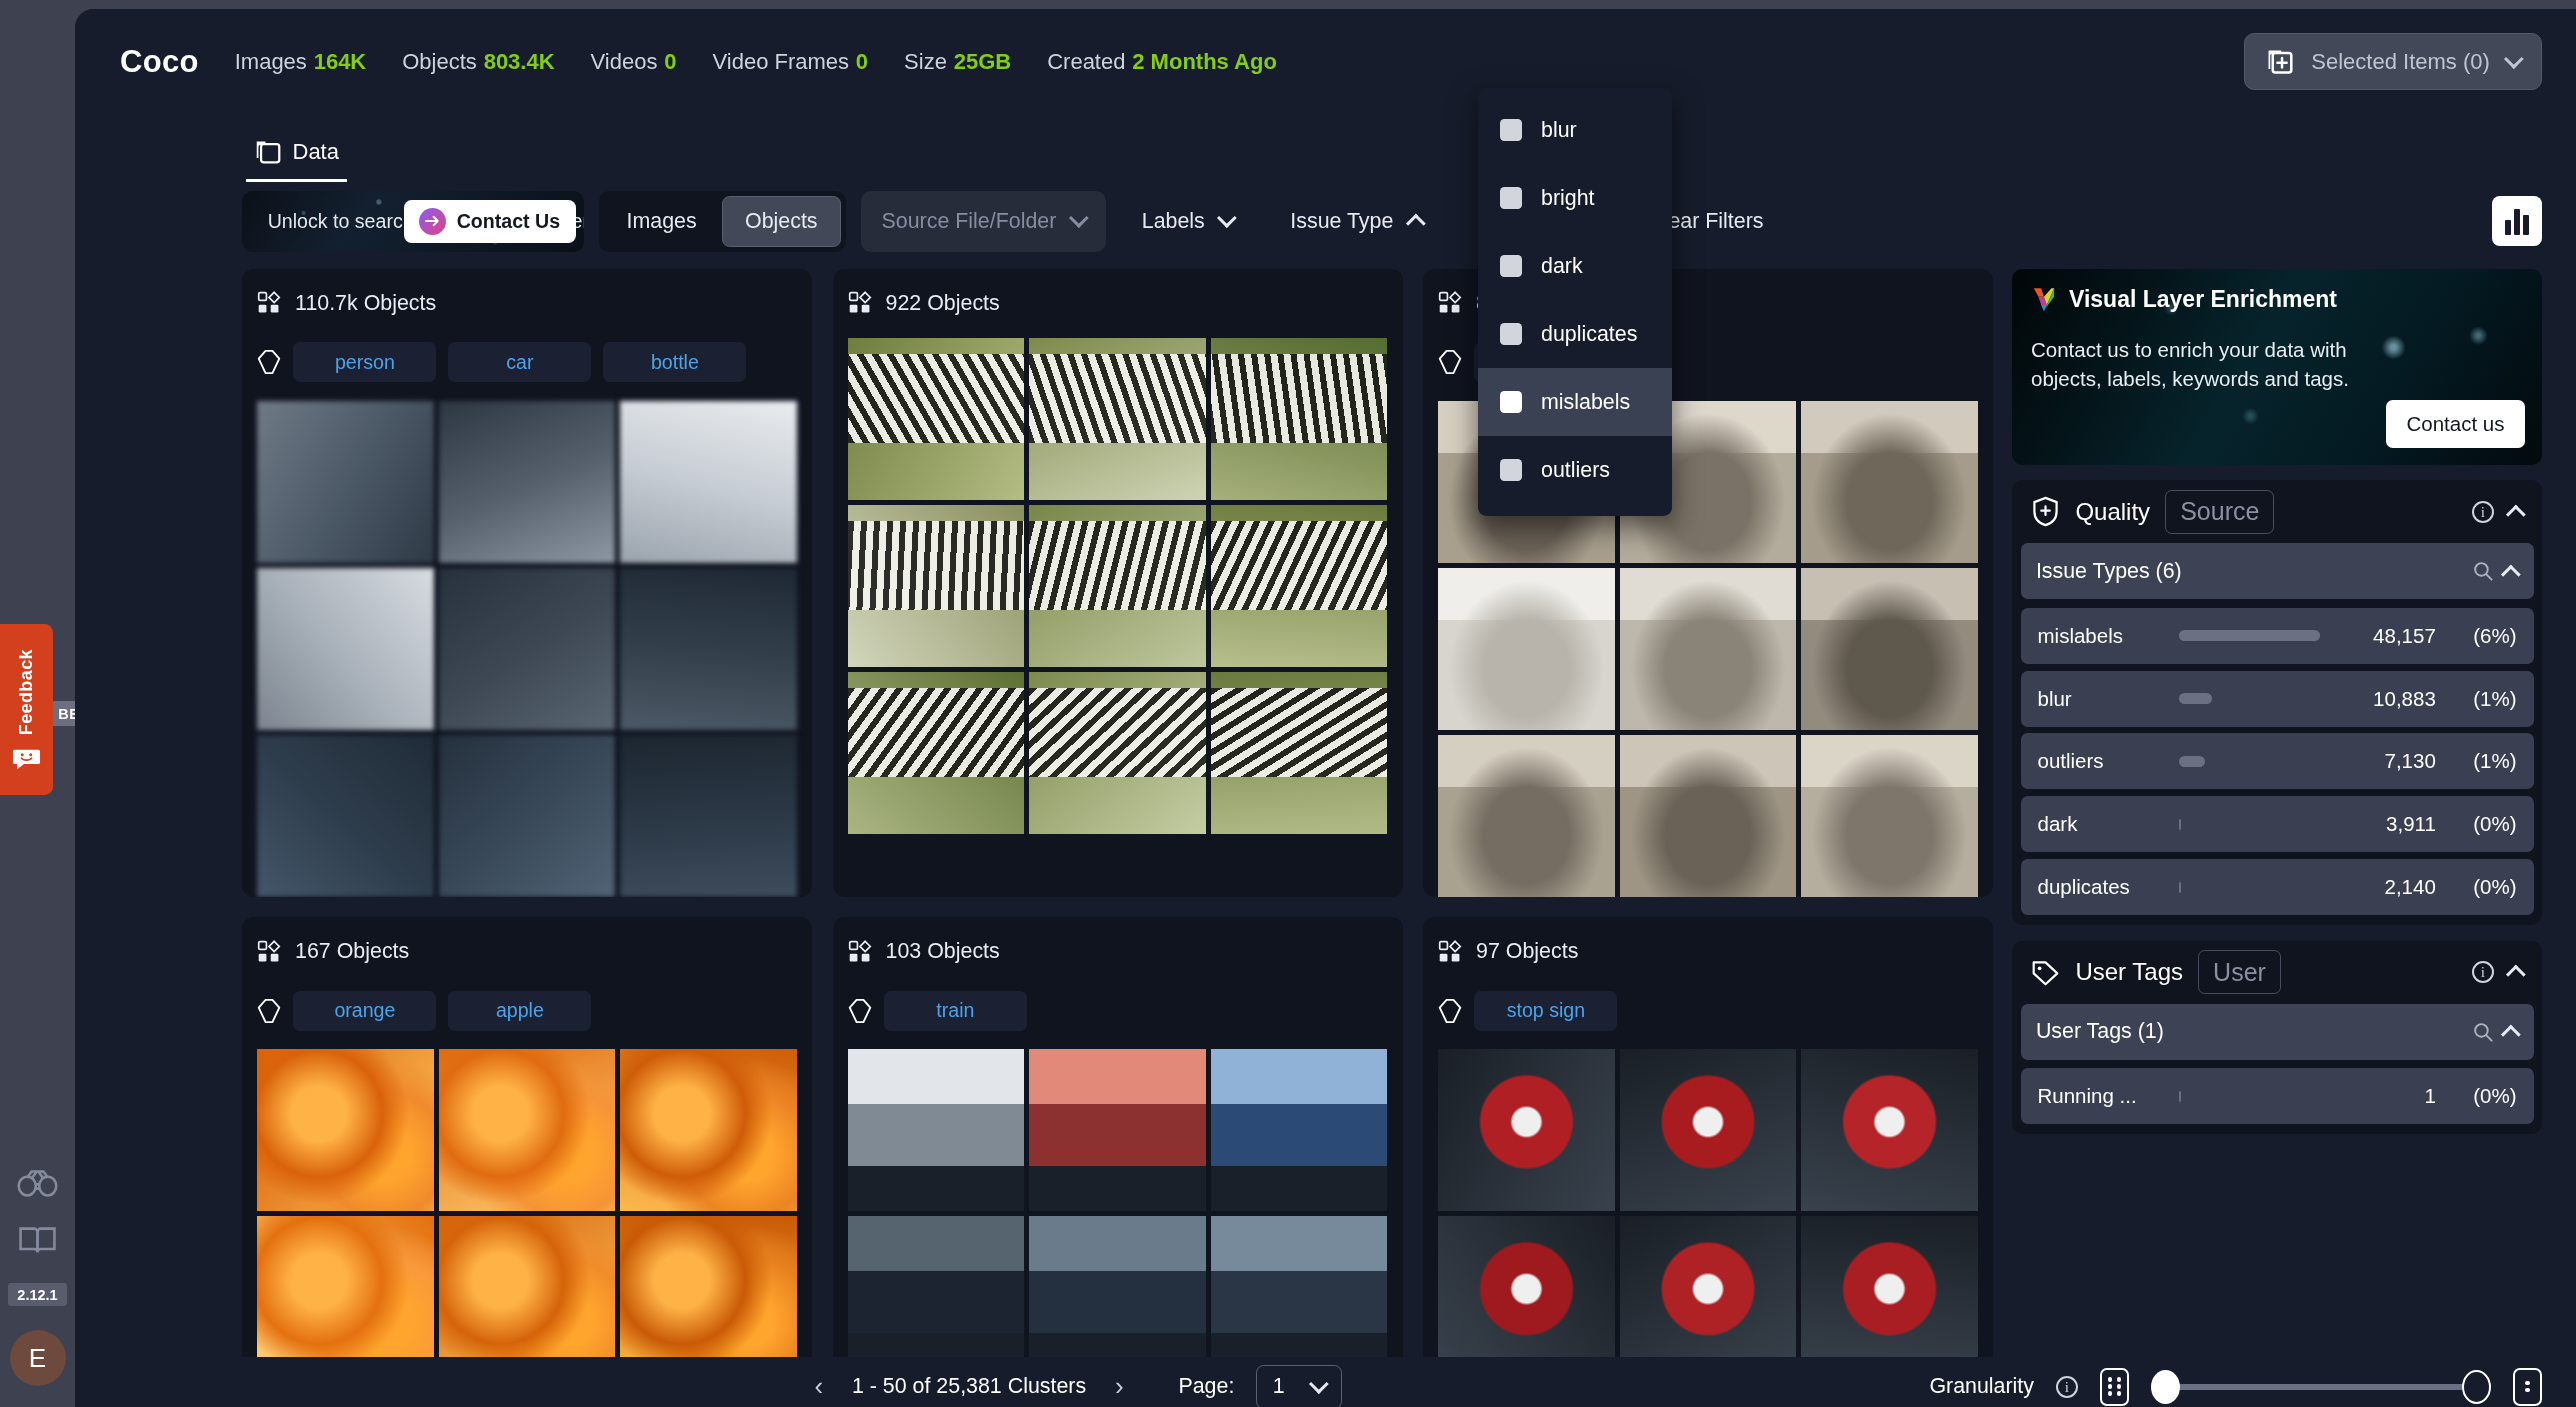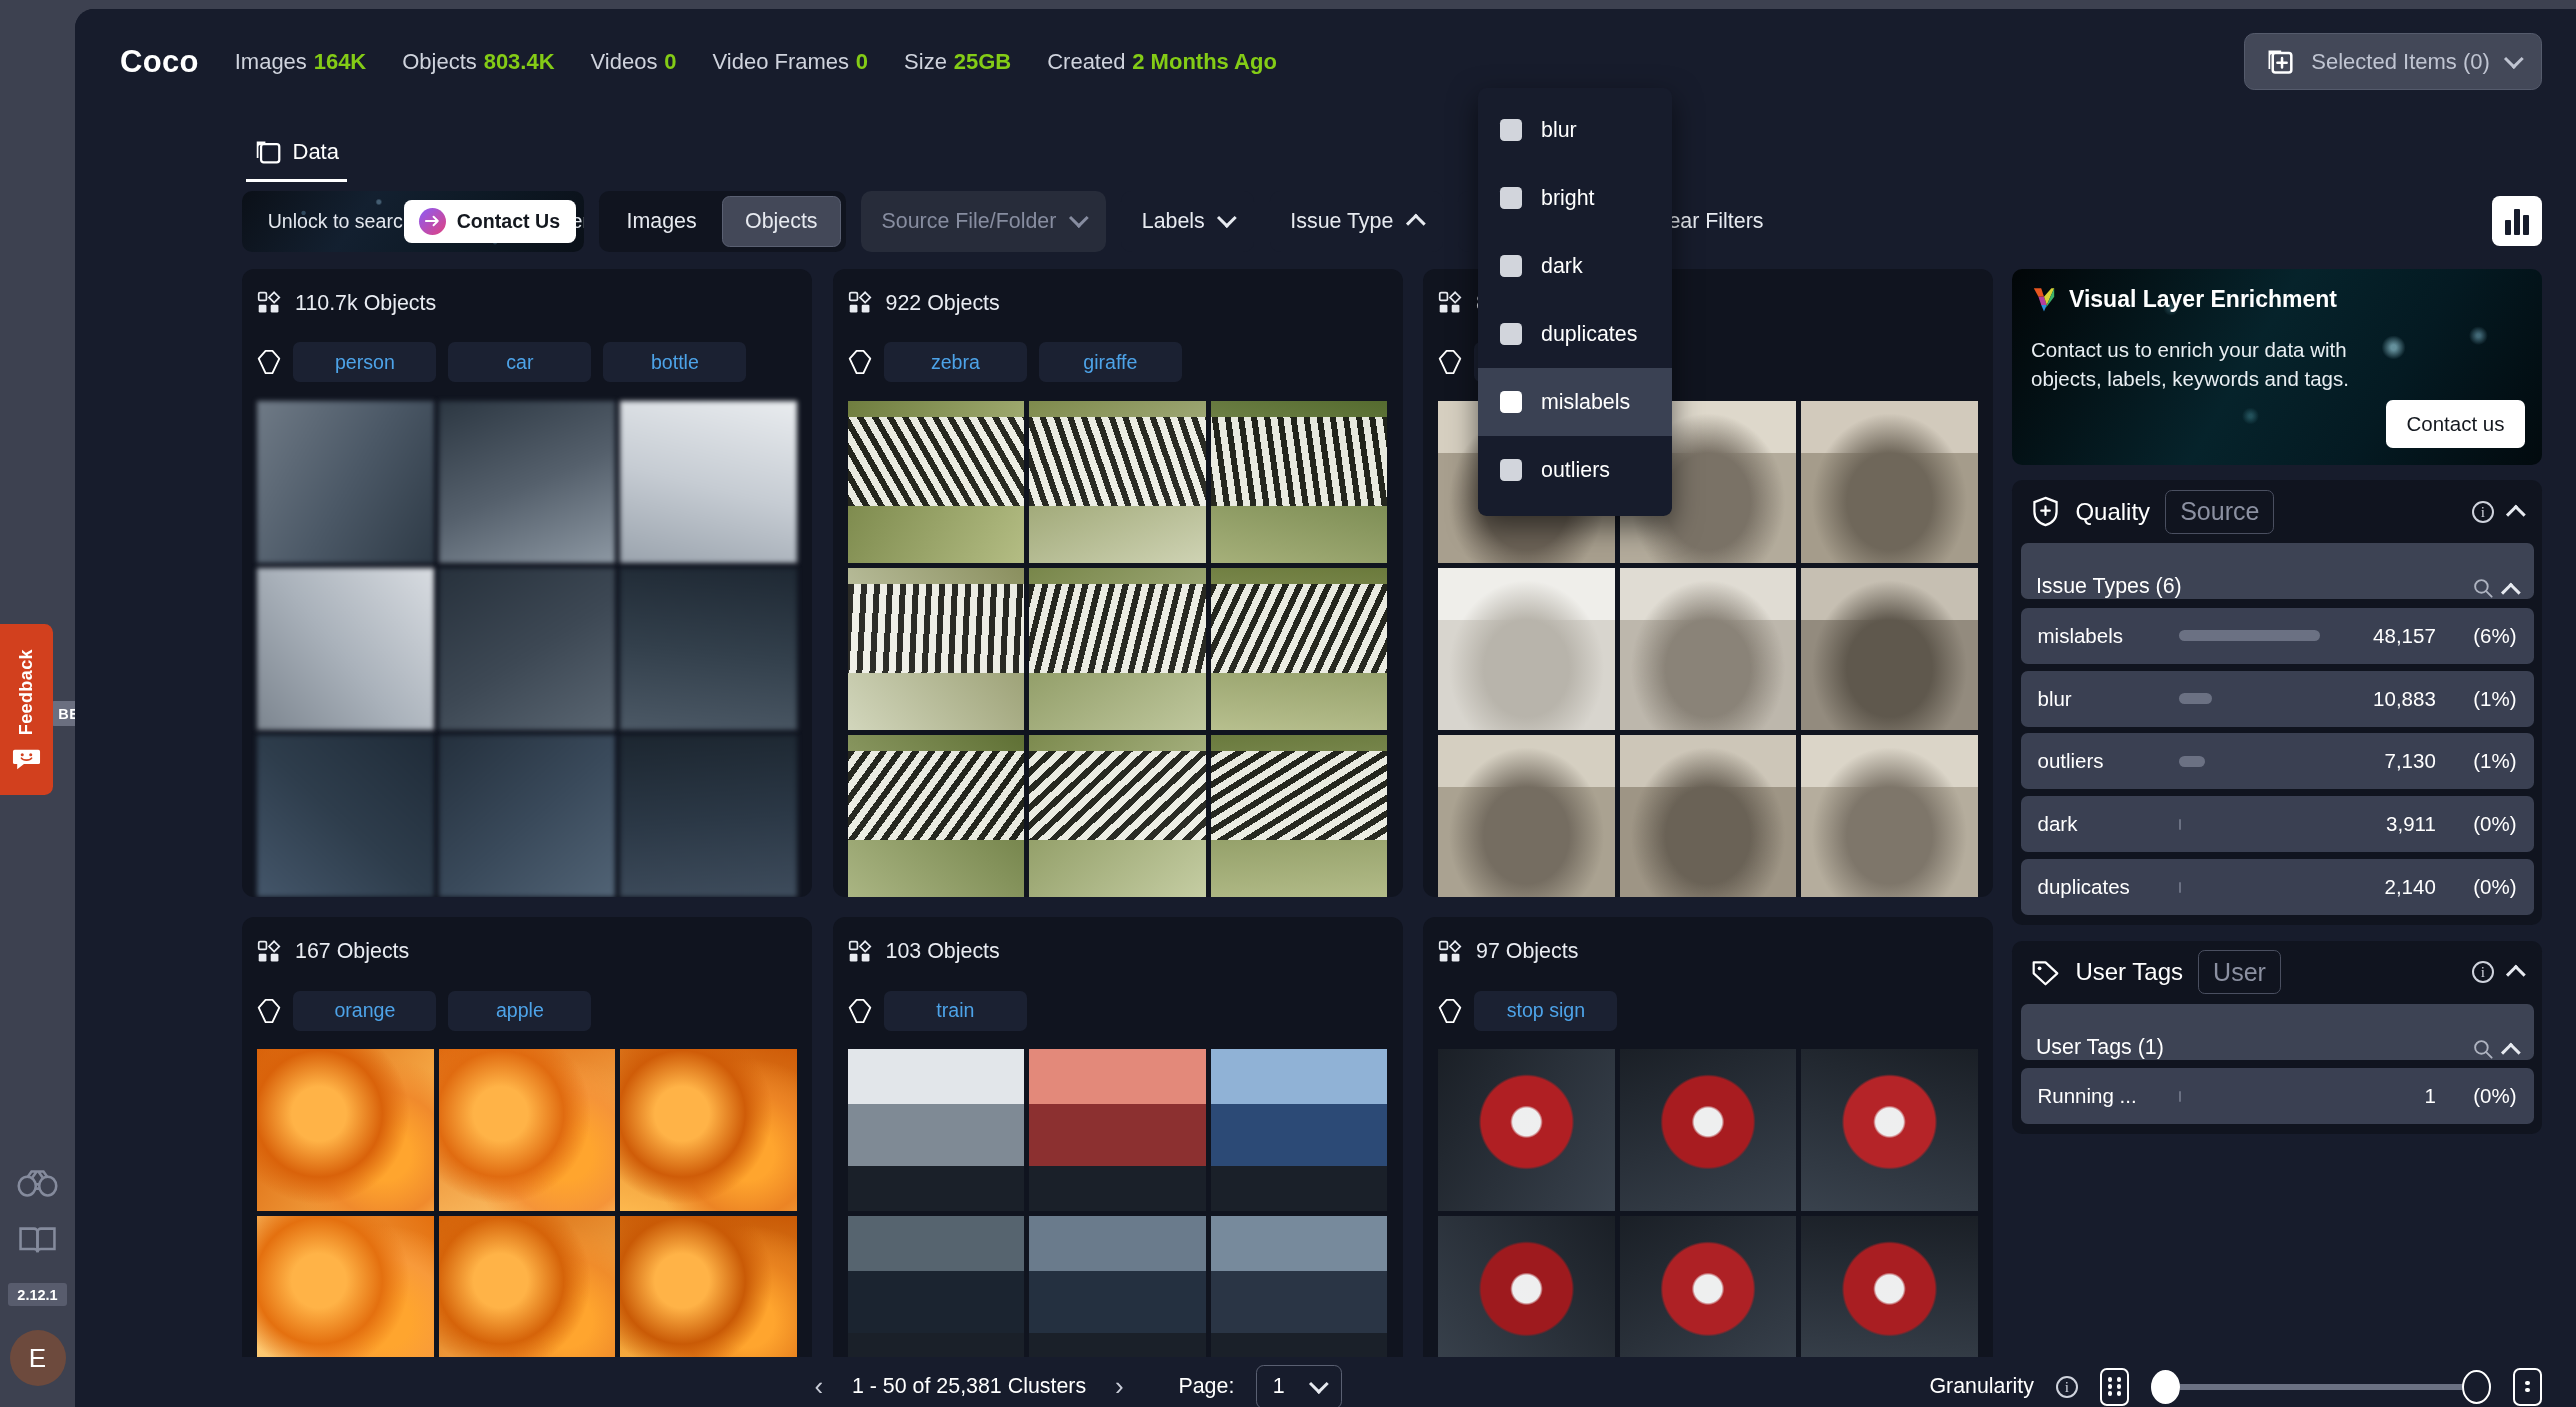--- a/index.html
+++ b/index.html
@@ -214,21 +214,21 @@
     height: 63px; display: flex; align-items: center; gap: 15.4px; padding: 0 19px;
   }
   .sect-head .nm { color: #fff; font-size: 24px; }
   .src-tag {
     border: 0.9px solid #4a4f60; border-radius: 6.8px; padding: 6.8px 13.7px;
     color: #8b90a1; font-size: 25px; cursor: pointer;
   }
   .sect-head .sp { flex: 1; }
   .sub-head {
     height: 56px; margin: 0 8.5px; background: #3d4354; border-radius: 6.8px;
-    display: flex; align-items: flex-end; padding: 0 15.4px; gap: 10.2px;
+    display: flex; align-items: center; padding: 0 15.4px; gap: 10.2px;
   }
   .sub-head .nm { color: #fff; font-size: 21.4px; }
   .sub-head .sp { flex: 1; }
   .rows { padding: 8.5px 8.5px 10.2px 8.5px; display: flex; flex-direction: column; gap: 6.8px; }
   .drow {
     height: 56px; background: #3a4052; border-radius: 6.8px;
     display: flex; align-items: center; padding: 0 17px; gap: 13.7px;
   }
   .drow .nm { color: #fff; font-size: 20.5px; width: 128px; flex: 0 0 128px; }
   .bar-track { flex: 1; display: flex; align-items: center; }
@@ -474,27 +474,20 @@
           </div>
           <div class="card">
             <div class="card-head">
               <svg width="24" height="24" viewBox="0 0 28 28">
                 <rect x="2" y="2" width="9" height="9" rx="1.5" fill="none" stroke="#e9ecf2" stroke-width="2"></rect>
                 <path d="M20 1.5l6 6-6 6-6-6z" fill="none" stroke="#e9ecf2" stroke-width="2"></path>
                 <rect x="2" y="16" width="9" height="9" rx="1.5" fill="#e9ecf2"></rect>
                 <rect x="16" y="16" width="9" height="9" rx="1.5" fill="#e9ecf2"></rect>
               </svg>
               <span class="cnt">922 Objects</span>
-            </div>
-            <div class="card-labels">
-              <svg width="24" height="26" viewBox="0 0 28 30">
-                <path d="M10 2h8l8 9-8 17h-8L2 11z" fill="none" stroke="#fff" stroke-width="2.2" stroke-linejoin="round"></path>
-              </svg>
-              <span class="lbl-chip">zebra</span>
-              <span class="lbl-chip">giraffe</span>
             </div>
             <div class="thumbs">
               <div class="th" style="background: repeating-linear-gradient(60deg, rgba(20, 20, 20, 0.85) 0px, rgba(20, 20, 20, 0.85) 6px, rgba(245, 245, 240, 0.9) 6px, rgba(245, 245, 240, 0.9) 13px) 0px 22% / 100% 55% no-repeat, linear-gradient(120deg, rgb(111, 125, 63), rgb(180, 189, 132)) 0px 0px / 100% 100% no-repeat;"></div>
               <div class="th" style="background: repeating-linear-gradient(71deg, rgba(20, 20, 20, 0.85) 0px, rgba(20, 20, 20, 0.85) 6px, rgba(245, 245, 240, 0.9) 6px, rgba(245, 245, 240, 0.9) 13px) 0px 22% / 100% 55% no-repeat, linear-gradient(157deg, rgb(126, 138, 76), rgb(207, 211, 180)) 0px 0px / 100% 100% no-repeat;"></div>
               <div class="th" style="background: repeating-linear-gradient(82deg, rgba(20, 20, 20, 0.85) 0px, rgba(20, 20, 20, 0.85) 6px, rgba(245, 245, 240, 0.9) 6px, rgba(245, 245, 240, 0.9) 13px) 0px 22% / 100% 55% no-repeat, linear-gradient(194deg, rgb(85, 107, 47), rgb(166, 176, 122)) 0px 0px / 100% 100% no-repeat;"></div>
               <div class="th" style="background: repeating-linear-gradient(93deg, rgba(20, 20, 20, 0.85) 0px, rgba(20, 20, 20, 0.85) 6px, rgba(245, 245, 240, 0.9) 6px, rgba(245, 245, 240, 0.9) 13px) 0px 22% / 100% 55% no-repeat, linear-gradient(231deg, rgb(138, 143, 94), rgb(210, 214, 188)) 0px 0px / 100% 100% no-repeat;"></div>
               <div class="th" style="background: repeating-linear-gradient(104deg, rgba(20, 20, 20, 0.85) 0px, rgba(20, 20, 20, 0.85) 6px, rgba(245, 245, 240, 0.9) 6px, rgba(245, 245, 240, 0.9) 13px) 0px 22% / 100% 55% no-repeat, linear-gradient(148deg, rgb(120, 134, 74), rgb(191, 199, 157)) 0px 0px / 100% 100% no-repeat;"></div>
               <div class="th" style="background: repeating-linear-gradient(115deg, rgba(20, 20, 20, 0.85) 0px, rgba(20, 20, 20, 0.85) 6px, rgba(245, 245, 240, 0.9) 6px, rgba(245, 245, 240, 0.9) 13px) 0px 22% / 100% 55% no-repeat, linear-gradient(185deg, rgb(107, 122, 60), rgb(183, 191, 142)) 0px 0px / 100% 100% no-repeat;"></div>
               <div class="th" style="background: repeating-linear-gradient(126deg, rgba(20, 20, 20, 0.85) 0px, rgba(20, 20, 20, 0.85) 6px, rgba(245, 245, 240, 0.9) 6px, rgba(245, 245, 240, 0.9) 13px) 0px 22% / 100% 55% no-repeat, linear-gradient(222deg, rgb(95, 112, 52), rgb(170, 181, 131)) 0px 0px / 100% 100% no-repeat;"></div>
               <div class="th" style="background: repeating-linear-gradient(137deg, rgba(20, 20, 20, 0.85) 0px, rgba(20, 20, 20, 0.85) 6px, rgba(245, 245, 240, 0.9) 6px, rgba(245, 245, 240, 0.9) 13px) 0px 22% / 100% 55% no-repeat, linear-gradient(139deg, rgb(124, 138, 78), rgb(197, 205, 163)) 0px 0px / 100% 100% no-repeat;"></div>

